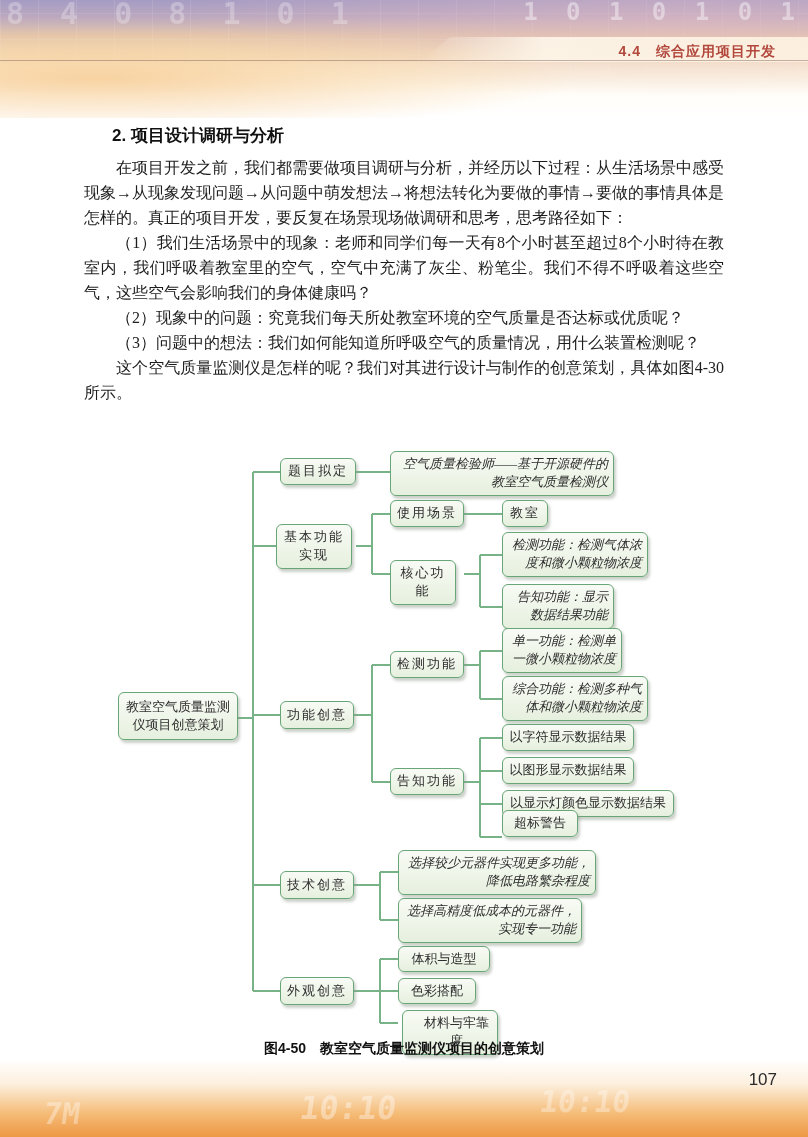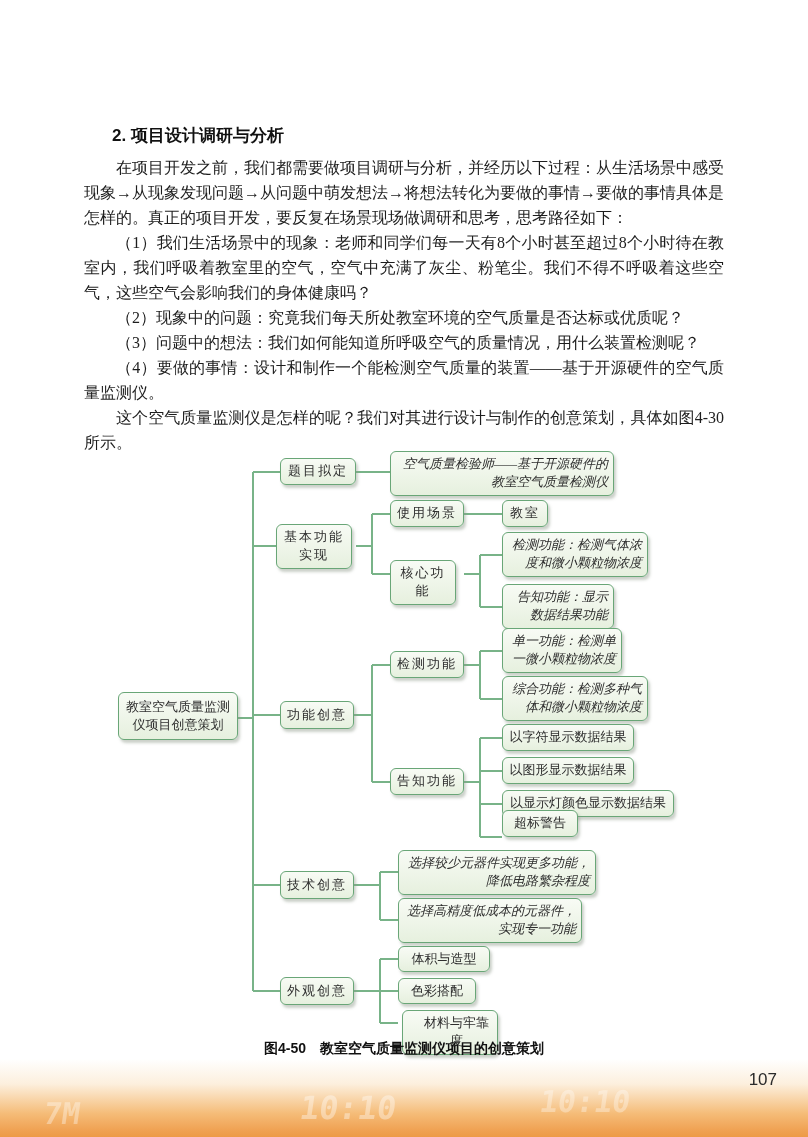--- a/index.html
+++ b/index.html
@@ -52,28 +52,34 @@
   .digits.bm{left:300px;bottom:10px;font-size:32px;color:rgba(255,255,255,0.38);transform:skewX(-8deg);}
   .digits.br{left:540px;bottom:18px;font-size:30px;color:rgba(255,255,255,0.33);transform:skewX(-8deg);}
   .page-number{position:absolute;top:1070px;right:31px;
     font-family:"Liberation Sans","DejaVu Sans",sans-serif;font-size:17px;color:#2b2b2b;}
 </style>
 </head>
 <body>
 
 <div class="page">
 
+  <div class="top-band">
+    <div class="digits tl">8 4 0 8 1 0 1</div>
+    <div class="digits tr">1 0 1 0 1 0 1</div>
+    <div class="header-plate"></div>
+    <div class="header-rule"></div>
+    <div class="section-label">4.4　综合应用项目开发</div>
+  </div>
 
   <div class="content">
     <h2>2. 项目设计调研与分析</h2>
     <p>在项目开发之前，我们都需要做项目调研与分析，并经历以下过程：从生活场景中感受现象→从现象发现问题→从问题中萌发想法→将想法转化为要做的事情→要做的事情具体是怎样的。真正的项目开发，要反复在场景现场做调研和思考，思考路径如下：</p>
     <p>（1）我们生活场景中的现象：老师和同学们每一天有8个小时甚至超过8个小时待在教室内，我们呼吸着教室里的空气，空气中充满了灰尘、粉笔尘。我们不得不呼吸着这些空气，这些空气会影响我们的身体健康吗？</p>
     <p>（2）现象中的问题：究竟我们每天所处教室环境的空气质量是否达标或优质呢？</p>
     <p>（3）问题中的想法：我们如何能知道所呼吸空气的质量情况，用什么装置检测呢？</p>
-    <p>（4）要做的事情：设计和制作一个能检测空气质量的装置——基于开源硬件的空气质量监测仪。</p>
     <p>这个空气质量监测仪是怎样的呢？我们对其进行设计与制作的创意策划，具体如图4-30所示。</p>
   </div>
 
   <svg class="connectors" width="808" height="1137" viewBox="0 0 808 1137">
     <path fill="none" stroke="#78b388" stroke-width="2" d="M253 472 V991 M234 718 H253
          M253 472 H280 M253 546 H278 M253 715 H280 M253 885 H280 M253 991 H280
          M356 472 H390
          M356 546 H372 M372 514 V574 M372 514 H390 M372 574 H390
          M464 514 H502
          M464 574 H480 M480 555 V607 M480 555 H502 M480 607 H502

